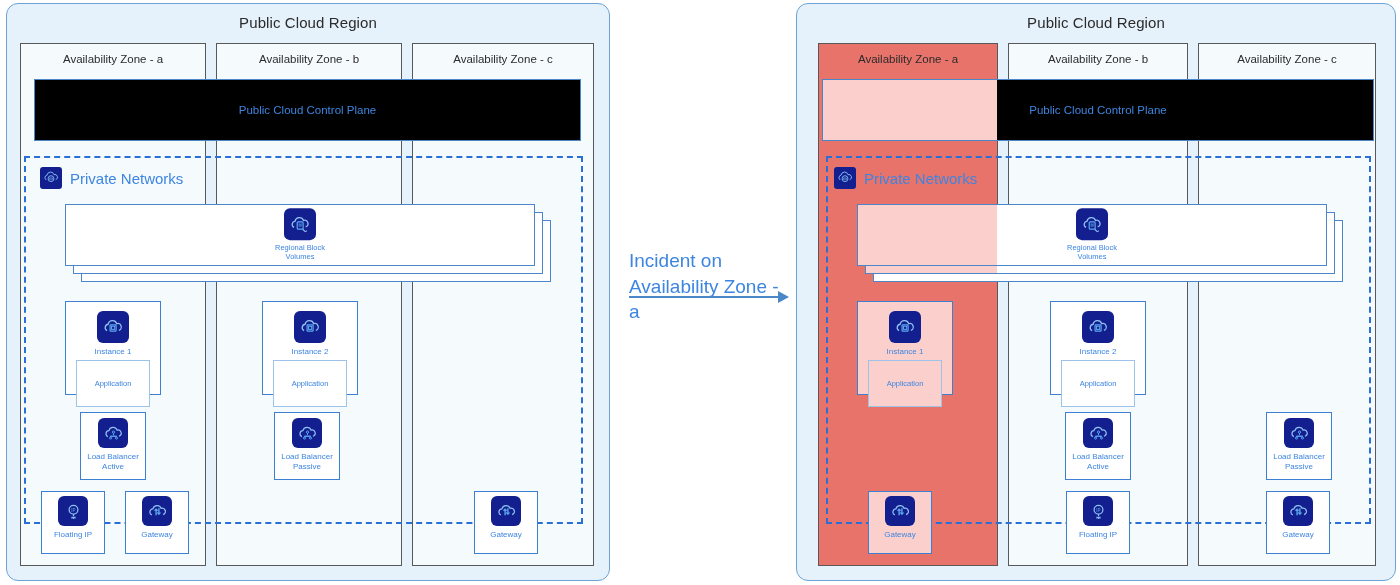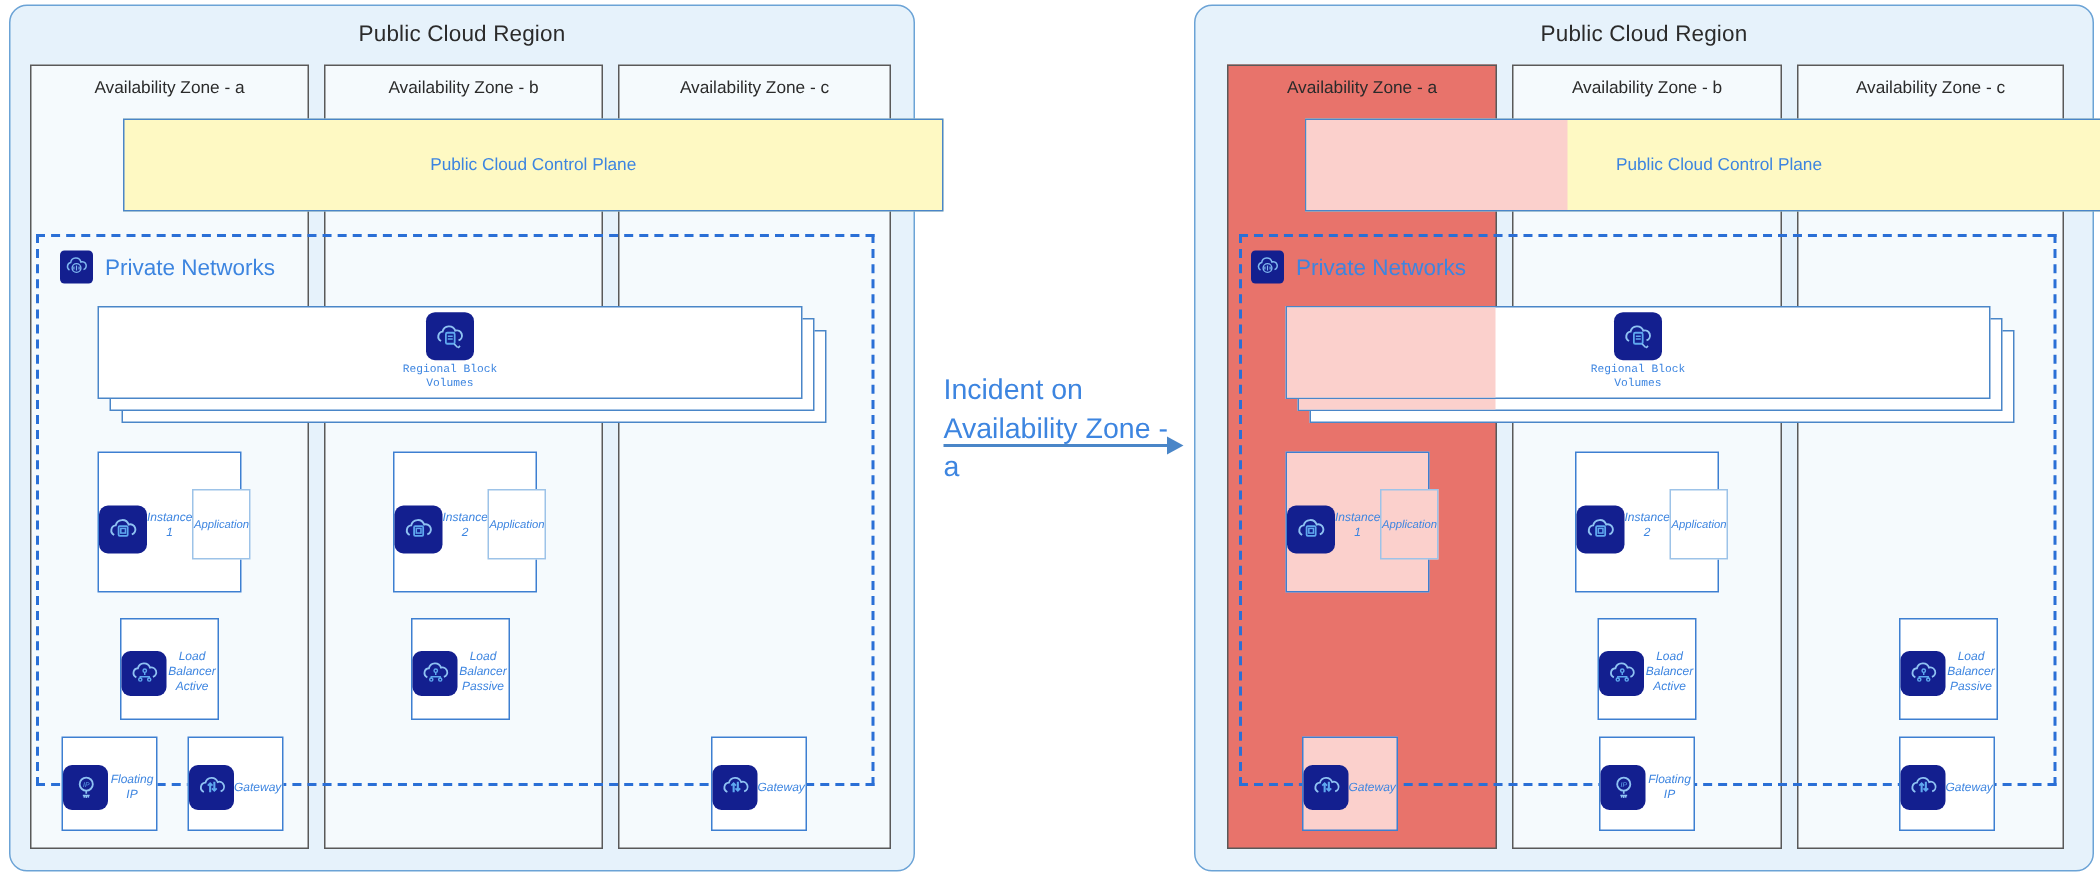--- a/index.html
+++ b/index.html
@@ -13,44 +13,44 @@
   .region-title{position:absolute;left:0;right:0;top:10px;text-align:center;
                 font-size:15px;color:#2b2b2b;letter-spacing:.1px;}
 
   
   .az{position:absolute;background:#f5fafd;border:1.5px solid #595959;box-sizing:border-box;}
   .az.failed{background:#e8736b;}
   .az-label{position:absolute;left:0;right:0;top:9px;text-align:center;
             font-size:11.5px;color:#2b2b2b;}
 
   
-  .control-plane{position:absolute;background:#fef9c3;border:1.5px solid #4a86c8;box-sizing:border-box;margin-left:48px;}
+  .control-plane{position:absolute;background:#000000;border:1.5px solid #4a86c8;box-sizing:border-box;}
   .control-plane .cp-text{position:absolute;left:0;right:0;top:50%;transform:translateY(-50%);
             text-align:center;font-size:11.5px;color:#3d85e0;}
 
   
   .wash{position:absolute;background:#fbd0cc;pointer-events:none;}
 
   
   .privnet{position:absolute;border:2px dashed #2a6fd6;box-sizing:border-box;}
   .privnet-head{position:absolute;display:flex;align-items:center;gap:8px;}
   .privnet-head .pn-label{font-size:15px;color:#3d85e0;white-space:nowrap;}
 
   
   .stack{position:absolute;}
   .stack .sheet{position:absolute;background:#ffffff;border:1.5px solid #4a86c8;box-sizing:border-box;}
   .stack .sheet.s3{left:16px;top:16px;}
   .stack .sheet.s2{left:8px;top:8px;}
   .stack .sheet.s1{left:0;top:0;}
   .stack .sheet-inner{position:absolute;left:0;right:0;top:50%;transform:translateY(-50%);
-            text-align:center;font-family:Liberation Mono, monospace;}
+            text-align:center;}
 
   
   .node{position:absolute;background:#ffffff;border:1.5px solid #3d7fd1;box-sizing:border-box;
-        display:flex;flex-direction:row;align-items:center;justify-content:flex-start;font-style:italic;}
+        display:flex;flex-direction:column;align-items:center;justify-content:flex-start;}
   .node.pink{background:#fbd0cc;}
   .node-cap{font-size:8px;color:#3d85e0;text-align:center;line-height:1.25;margin-top:4px;
             white-space:pre-line;}
   .node-sub{border:1px solid #9dc3e8;background:#ffffff;font-size:7.5px;color:#3d85e0;
             text-align:center;padding:18px 0;width:76%;margin-top:3px;}
 
   
   .tile{background:#131f8f;border-radius:6px;display:flex;align-items:center;justify-content:center;
         flex:none;}
   .tile svg{display:block;}

